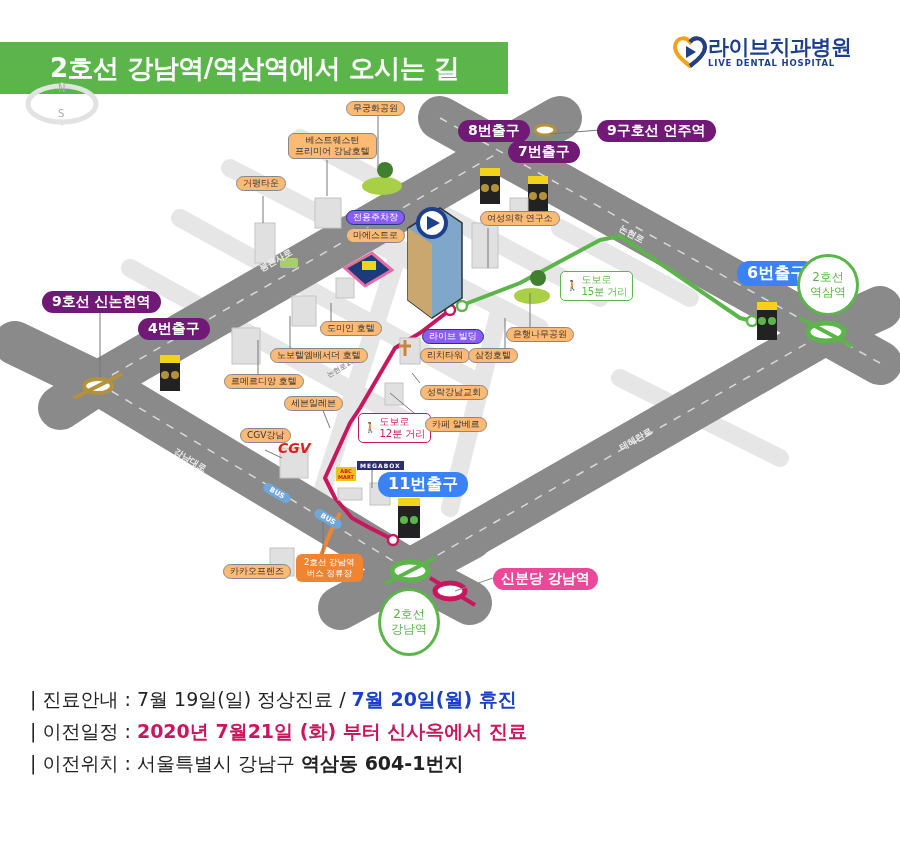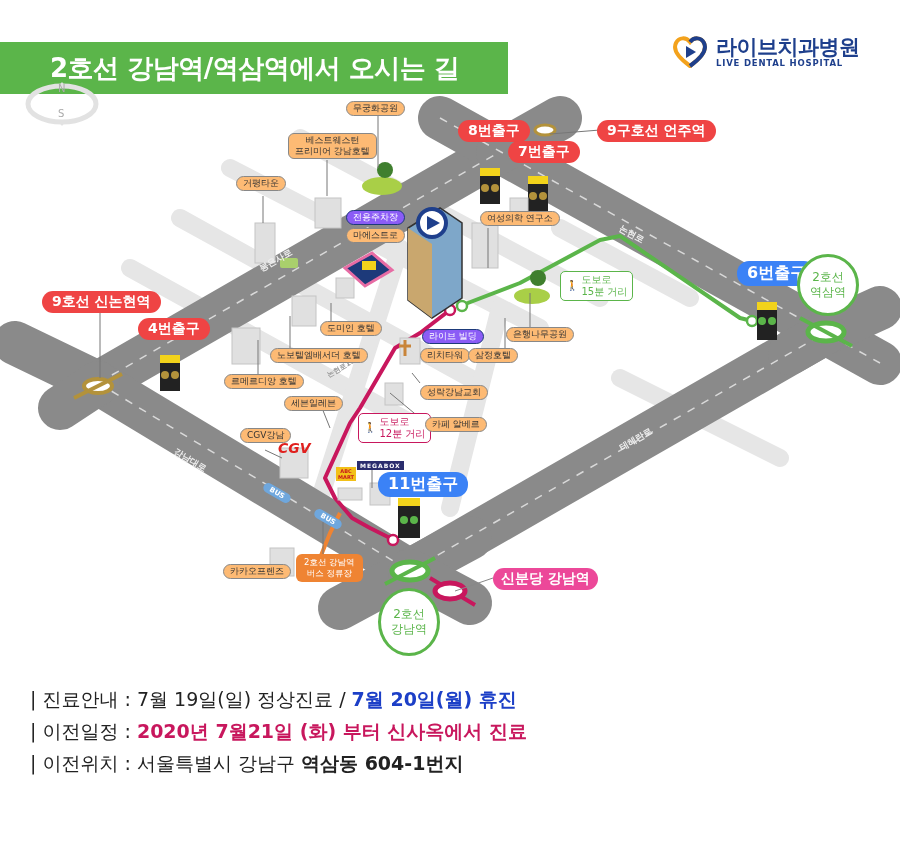--- a/index.html
+++ b/index.html
@@ -1,26 +1,26 @@
 <!DOCTYPE html>
 <html><head>
 <meta charset="utf-8">
 <style>
   * { box-sizing: border-box; margin: 0; padding: 0; }
   body { width: 900px; height: 848px; background: #ffffff; font-family: "DejaVu Sans", "Liberation Sans", sans-serif; position: relative; overflow: hidden; }
   .title-bar { position: absolute; left: 0; top: 22px; width: 508px; height: 52px; background: #5bb54a; color: #fff; font-size: 26px; font-weight: bold; display: flex; align-items: center; padding-left: 50px; letter-spacing: -0.5px; margin-top: 20px; }
-  .logo { position: absolute; left: 672px; top: 36px; display: flex; align-items: center; gap: 8px; }
+  .logo { position: absolute; left: 672px; top: 36px; display: flex; align-items: center; }
   .logo-mark { width: 36px; height: 32px; }
   .logo-text { display: flex; flex-direction: column; }
   .logo-ko { font-size: 21px; font-weight: bold; color: #1e3f8c; letter-spacing: -0.5px; line-height: 22px; }
   .logo-en { font-size: 8.5px; font-weight: bold; color: #1e3f8c; letter-spacing: 0.8px; }
   .map { position: absolute; left: 0; top: 78px; width: 900px; height: 590px; }
   .lbl { position: absolute; font-size: 9px; color: #333; background: #fdba74; border: 1.5px solid #888; border-radius: 10px; padding: 1px 6px; white-space: nowrap; text-align: center; line-height: 11px; }
   .lbl.navy { background: #8b5cf6; color: #fff; border-color: #1d3a7a; text-align: center; }
-  .pill-gold { position: absolute; background: #ef4444; color: #fff; font-size: 14px; font-weight: bold; border-radius: 12px; padding: 2px 10px; white-space: nowrap; }
+  .pill-gold { position: absolute; background: #701a75; color: #fff; font-size: 14px; font-weight: bold; border-radius: 12px; padding: 2px 10px; white-space: nowrap; }
   .pill-green { position: absolute; background: #3b82f6; color: #fff; font-size: 16px; font-weight: bold; border-radius: 12px; padding: 2px 10px; white-space: nowrap; }
   .pill-pink { position: absolute; background: #ec4899; color: #fff; font-size: 14px; font-weight: bold; border-radius: 12px; padding: 2px 8px; white-space: nowrap; }
   .pill-orange { position: absolute; background: #ef8433; color: #fff; font-size: 8.5px; border-radius: 6px; padding: 3px 8px; text-align: center; line-height: 11px; white-space: nowrap; }
   .drop { position: absolute; background: #fff; border: 3px solid #5bb54a; color: #5bb54a; font-size: 12px; text-align: center; line-height: 15px; border-radius: 50% 50% 50% 50%; display: flex; align-items: center; justify-content: center; flex-direction: column; }
   .walk { position: absolute; background: #fff; font-size: 10px; border-radius: 5px; padding: 2px 5px; line-height: 12px; display: flex; align-items: center; gap: 3px; }
   .walk.pink { border: 1.5px solid #c8175d; color: #c8175d; }
   .walk.green { border: 1.5px solid #5bb54a; color: #5bb54a; }
   .road-name { position: absolute; font-size: 9px; color: #eee; font-weight: bold; white-space: nowrap; }
   .info { position: absolute; left: 30px; top: 683px; font-size: 19px; color: #222; line-height: 32px; }
   .info-row { white-space: nowrap; }

